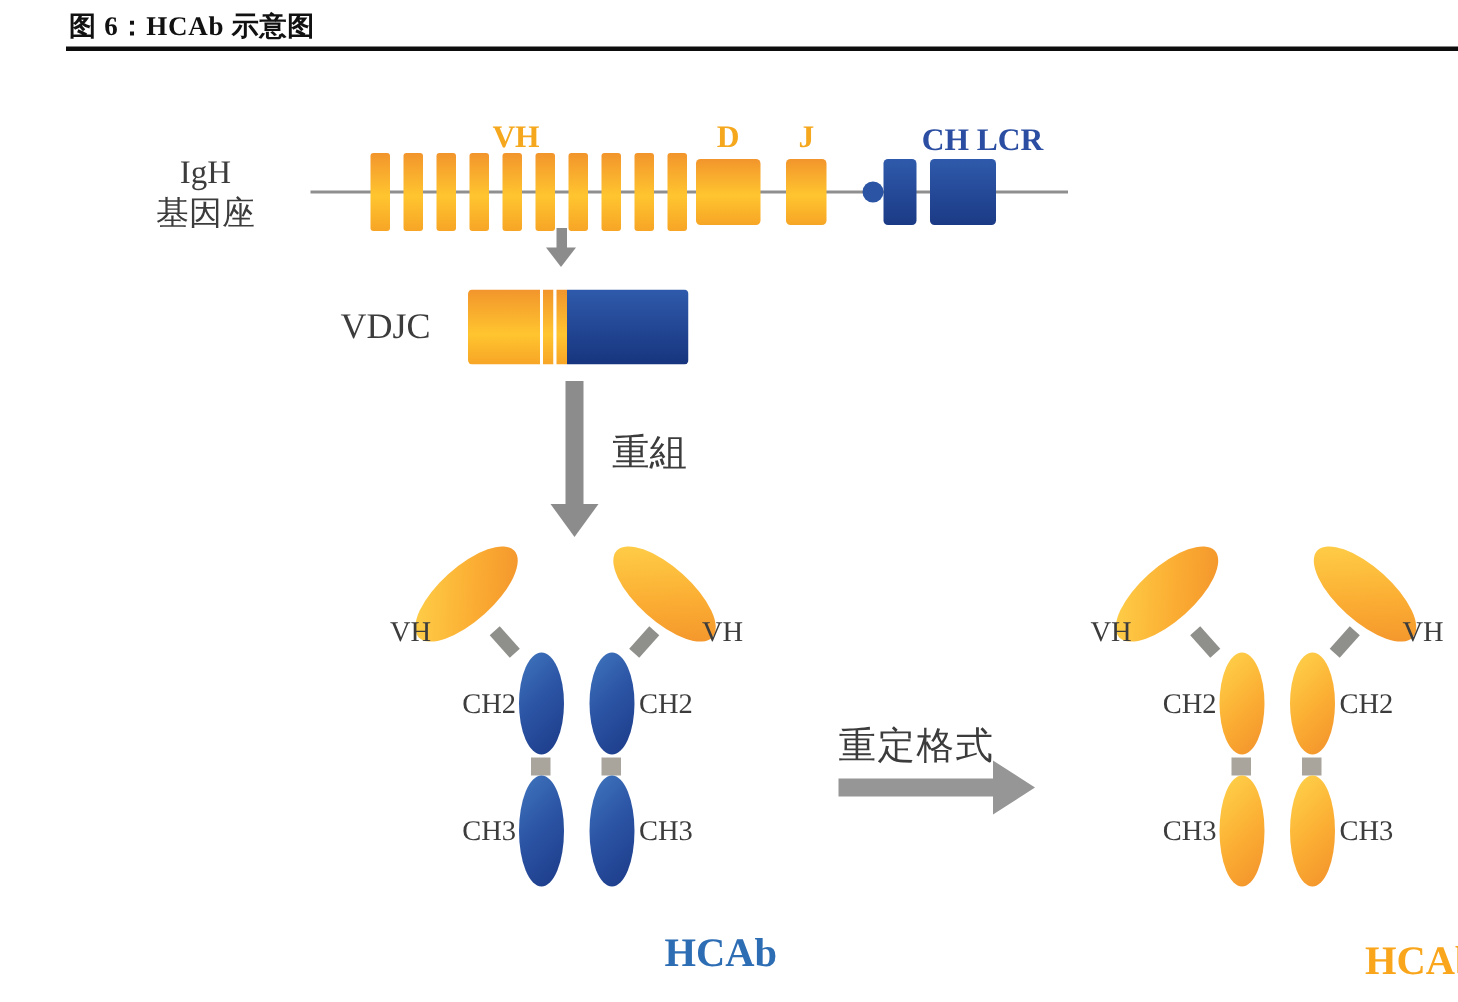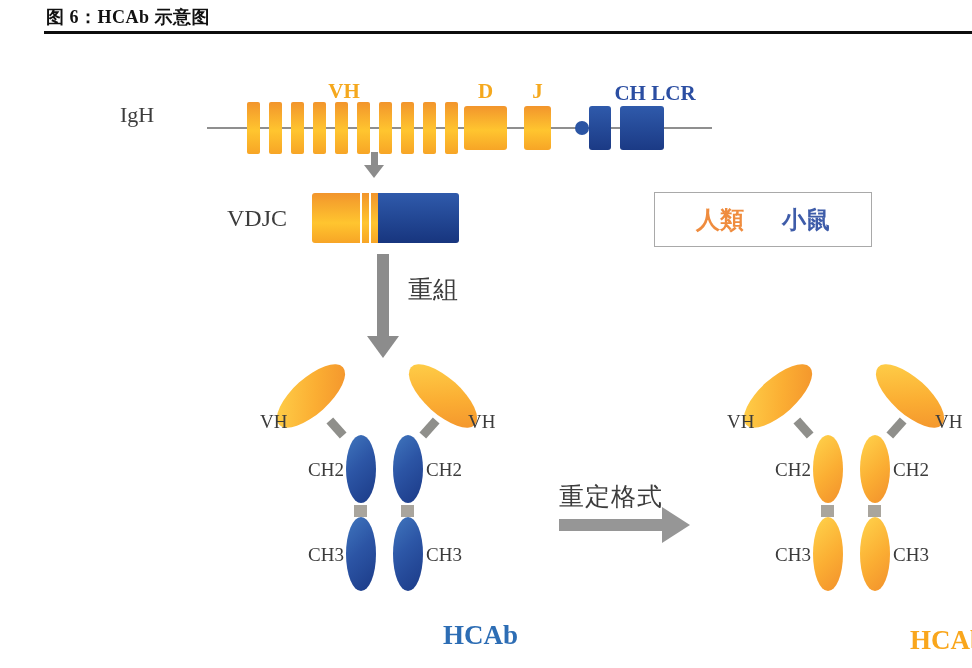--- a/index.html
+++ b/index.html
@@ -41,21 +41,21 @@
   .vdjc-b{background:linear-gradient(180deg,#2f5aab 0%,#17357e 100%);flex:1;}
   
   .legend-box{left:632px;top:192px;width:216px;height:53px;border:1px solid #a9a9a9;background:#fff;
     display:flex;align-items:center;justify-content:center;gap:38px;font-size:24px;font-weight:bold;}
   .legend-human{color:#ef8c3e;}
   .legend-mouse{color:#3e5ca9;}
   
   .big-arrow-shaft{left:355px;top:254px;width:12px;height:84px;background:#8c8c8c;}
   .big-arrow-head{left:345px;top:336px;width:0;height:0;
     border-left:16px solid transparent;border-right:16px solid transparent;border-top:22px solid #8c8c8c;}
-  .recomb-label{left:386px;top:273px;font-size:25px;color:#3c3c3c;}
+  .recomb-label{left:386px;top:285px;font-size:25px;color:#3c3c3c;}
   
   .reformat-label{left:537px;top:480px;font-size:25px;color:#3c3c3c;letter-spacing:1px;}
   .ref-arrow-shaft{left:537px;top:519px;width:104px;height:12px;background:#969696;}
   .ref-arrow-head{left:640px;top:507px;width:0;height:0;
     border-top:18px solid transparent;border-bottom:18px solid transparent;border-left:28px solid #969696;}
   
   .ab{position:absolute;width:268px;height:300px;}
   .ab-mouse{left:230px;top:365px;}
   .ab-human{left:697px;top:365px;}
   .oval{position:absolute;border-radius:50%;}
@@ -93,20 +93,21 @@
 </head>
 <body>
 
 <div id="fig">
 
   <div class="abs fig-title">图 6：HCAb 示意图</div>
   <div class="abs title-rule"></div>
 
   <div class="abs igh-label">
     <div>IgH</div>
+    <div>基因座</div>
   </div>
   <div class="abs locus-line"></div>
 
   <div class="abs gene-label vh-label">VH</div>
   <div class="abs vh-segments">
       <div class="vh-bar"></div>
       <div class="vh-bar"></div>
       <div class="vh-bar"></div>
       <div class="vh-bar"></div>
       <div class="vh-bar"></div>
@@ -134,24 +135,20 @@
   <div class="abs vdjc-label">VDJC</div>
   <div class="abs vdjc-box">
     <div class="vdjc-o" style="width:48px"></div>
     <div class="vdjc-sep"></div>
     <div class="vdjc-o" style="width:7px"></div>
     <div class="vdjc-sep"></div>
     <div class="vdjc-o" style="width:7px"></div>
     <div class="vdjc-b"></div>
   </div>
 
-  <div class="abs legend-box">
-    <span class="legend-human">人類</span>
-    <span class="legend-mouse">小鼠</span>
-  </div>
 
   <div class="abs big-arrow-shaft"></div>
   <div class="abs big-arrow-head"></div>
   <div class="abs recomb-label">重組</div>
 
   <div class="ab ab-mouse">
     <div class="oval vh-oval o-grad vh-l"></div>
     <div class="oval vh-oval o-grad vh-r"></div>
     <div class="conn conn-l"></div>
     <div class="conn conn-r"></div>

